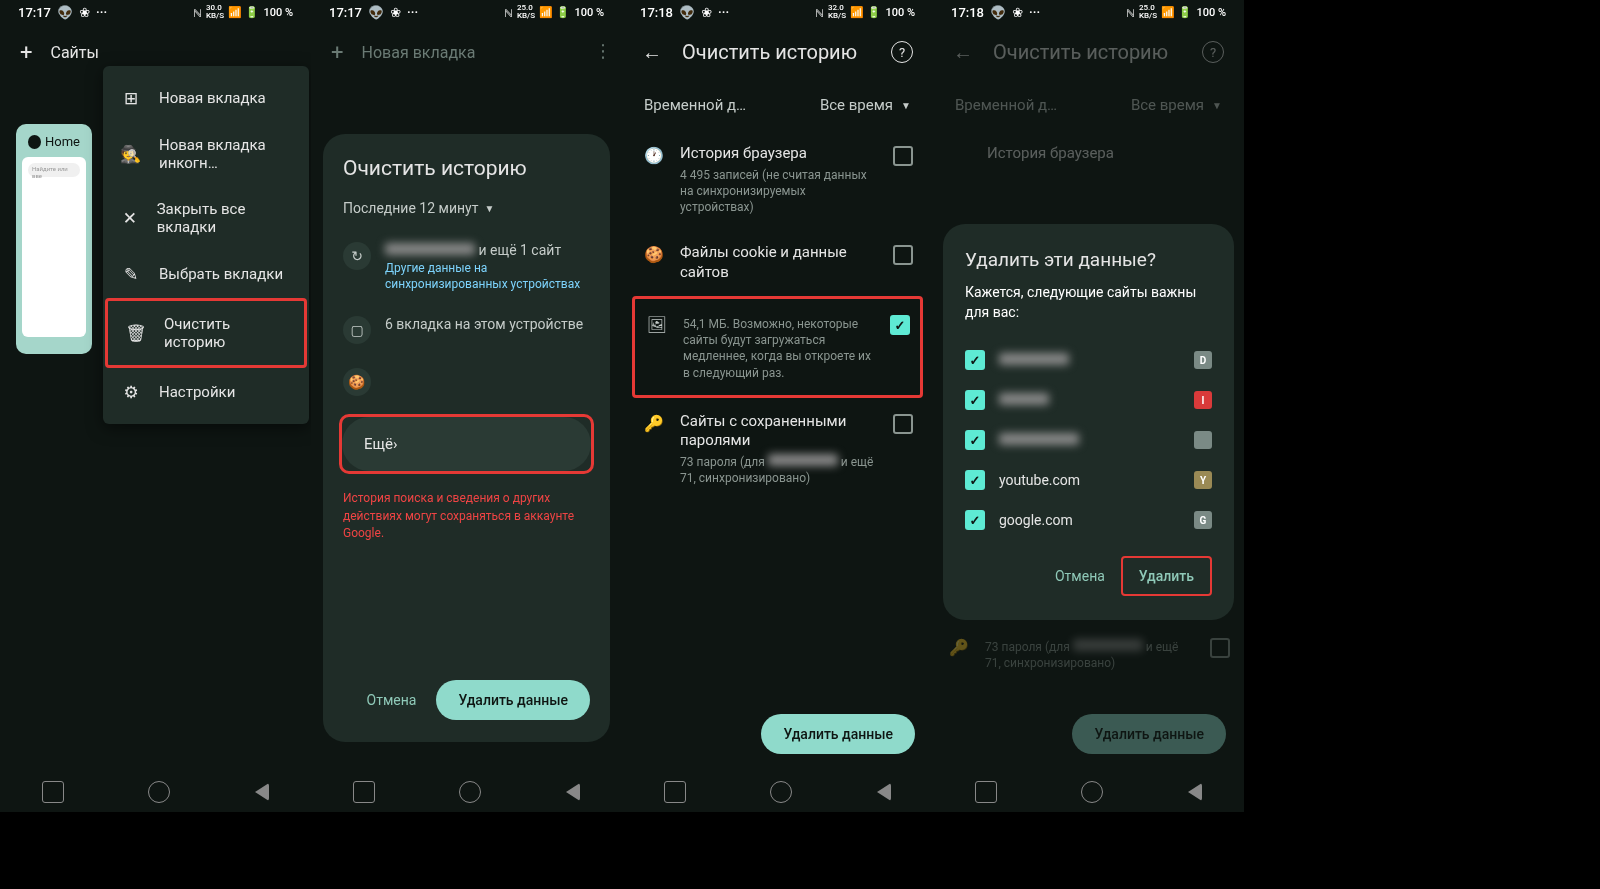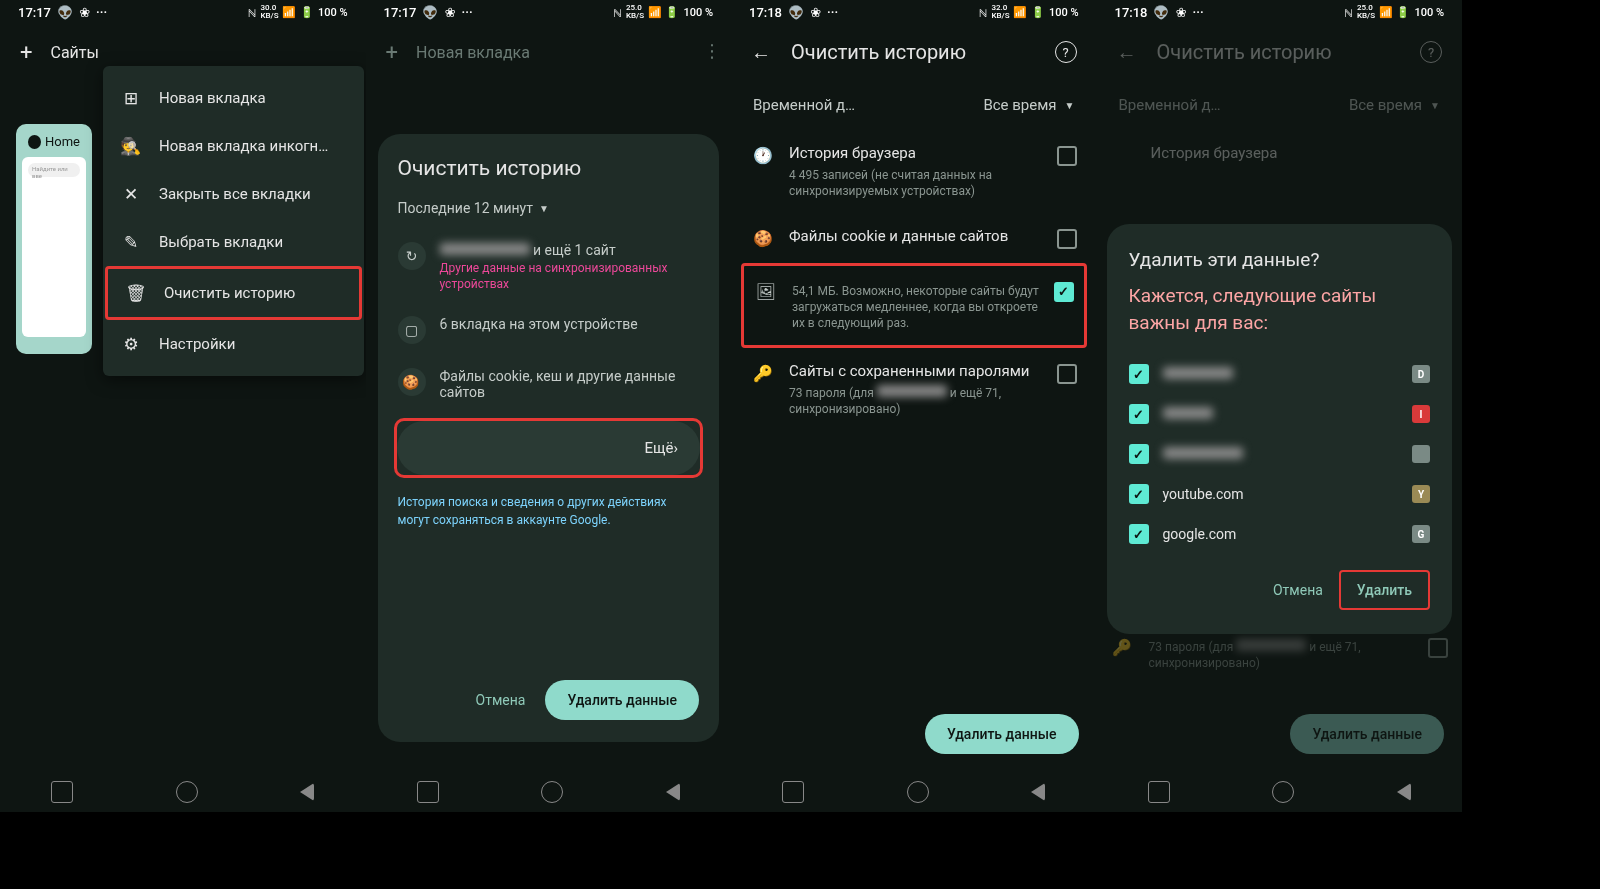--- a/index.html
+++ b/index.html
@@ -1,17 +1,17 @@
 <!DOCTYPE html>
 <html><head>
 <meta charset="utf-8">
 <style>
 *{margin:0;padding:0;box-sizing:border-box}
 body{background:#000;font-family:-apple-system,Roboto,Arial,sans-serif;overflow:hidden}
-.container{display:flex;width:1462px;height:812px;gap:0}
+.container{display:flex;width:1244px;height:812px;gap:0}
 .phone{width:365.5px;height:812px;background:#0e1512;position:relative;overflow:hidden;display:flex;flex-direction:column}
 .status-bar{height:24px;display:flex;justify-content:space-between;align-items:center;padding:0 18px;color:#fff;font-size:13px;font-weight:500}
 .status-left{display:flex;align-items:center;gap:6px}
 .status-right{display:flex;align-items:center;gap:4px;font-size:11px}
 .status-right .net{font-size:8px;line-height:8px}
 .nav-bar{position:absolute;bottom:0;left:0;right:0;height:40px;display:flex;justify-content:space-around;align-items:center}
 .nav-btn{width:22px;height:22px;border:1.5px solid #888;border-radius:3px}
 .nav-btn.circle{border-radius:50%}
 .nav-btn.tri{border:none;width:0;height:0;border-top:9px solid transparent;border-bottom:9px solid transparent;border-right:14px solid #888}
 .content{flex:1;position:relative;padding:0 6px}
@@ -32,24 +32,24 @@
 .p2-header{display:flex;align-items:center;padding:16px 10px;color:#6a7a74}
 .p2-plus{font-size:22px;margin-right:18px;margin-left:4px}
 .p2-dots{position:absolute;right:10px;top:16px;color:#6a7a74;font-size:18px}
 .p2-sheet{position:absolute;top:110px;left:12px;right:12px;bottom:70px;background:#1f2c27;border-radius:22px;padding:22px 20px;display:flex;flex-direction:column}
 .p2-sheet-title{color:#e5e5e5;font-size:21px;margin-bottom:20px}
 .p2-dd{display:flex;align-items:center;color:#c5ccc9;font-size:14px;margin-bottom:14px;gap:6px}
 .p2-dd-arrow{font-size:10px}
 .p2-item{display:flex;gap:14px;padding:12px 0;color:#c5ccc9;font-size:14px;align-items:flex-start}
 .p2-item-ico{width:28px;height:28px;background:#2a3a34;border-radius:50%;display:flex;align-items:center;justify-content:center;font-size:14px;flex-shrink:0}
 .p2-item-txt{flex:1}
-.p2-item-txt .sub{font-size:12px;color:#ec4899;margin-top:2px;line-height:1.35}
+.p2-item-txt .sub{font-size:12px;color:#7dd3fc;margin-top:2px;line-height:1.35}
 .p2-more{border:3px solid #e53935;border-radius:10px;margin:6px -4px}
-.p2-more-in{background:#2a3a34;border-radius:28px;padding:18px 22px;display:flex;justify-content:flex-end;align-items:center;color:#e5e5e5;font-size:15px}
-.p2-foot-txt{color:#7dd3fc;font-size:12px;line-height:1.45;margin-top:10px}
+.p2-more-in{background:#2a3a34;border-radius:28px;padding:18px 22px;display:flex;justify-content:flex-start;align-items:center;color:#e5e5e5;font-size:15px}
+.p2-foot-txt{color:#ef4444;font-size:12px;line-height:1.45;margin-top:10px}
 .p2-actions{display:flex;justify-content:flex-end;gap:20px;align-items:center;margin-top:auto;padding-top:14px}
 .p2-cancel{color:#8fc9b8;font-size:14px}
 .p2-primary{background:#8fdacb;color:#0e1512;padding:12px 22px;border-radius:22px;font-size:14px;font-weight:500}
 .blur{filter:blur(4px);background:#888;color:transparent;border-radius:3px;display:inline-block;height:12px}
 
 
 .p3-header{display:flex;align-items:center;padding:16px 10px;color:#e5e5e5;gap:20px}
 .p3-back{font-size:20px;margin-left:4px}
 .p3-title{font-size:20px;flex:1}
 .p3-help{width:22px;height:22px;border:1.5px solid #e5e5e5;border-radius:50%;display:flex;align-items:center;justify-content:center;font-size:13px;margin-right:4px}
@@ -63,21 +63,21 @@
 .p3-row-txt .t{color:#e5e5e5;font-size:15px;line-height:1.3}
 .p3-row-txt .s{color:#8a9590;font-size:12px;line-height:1.35;margin-top:3px}
 .p3-cb{width:20px;height:20px;border:2px solid #8a9590;border-radius:3px;flex-shrink:0;margin-top:2px}
 .p3-cb.on{background:#5eead4;border-color:#5eead4;display:flex;align-items:center;justify-content:center;color:#0e1512;font-size:13px;font-weight:bold}
 .p3-btn{position:absolute;bottom:58px;right:18px;background:#8fdacb;color:#0e1512;padding:12px 22px;border-radius:22px;font-size:14px;font-weight:500}
 
 
 .dim{opacity:.35}
 .p4-dialog{position:absolute;top:200px;left:10px;right:10px;background:#1f2c27;border-radius:22px;padding:24px 22px;z-index:20}
 .p4-dlg-title{color:#e5e5e5;font-size:19px;margin-bottom:12px}
-.p4-dlg-sub{color:#fca5a5;font-size:19px;line-height:1.4;margin-bottom:18px}
+.p4-dlg-sub{color:#ffffff;font-size:14px;line-height:1.4;margin-bottom:18px}
 .p4-site{display:flex;align-items:center;padding:10px 0;gap:14px}
 .p4-site-cb{width:20px;height:20px;background:#5eead4;border-radius:3px;display:flex;align-items:center;justify-content:center;color:#0e1512;font-size:13px;font-weight:bold}
 .p4-site-name{flex:1;color:#e5e5e5;font-size:14px}
 .p4-site-badge{width:18px;height:18px;border-radius:3px;display:flex;align-items:center;justify-content:center;font-size:10px;font-weight:bold;color:#fff}
 .p4-dlg-actions{display:flex;justify-content:flex-end;gap:0;margin-top:16px;align-items:center}
 .p4-cancel{color:#8fc9b8;font-size:14px;padding:10px 16px}
 .p4-delete{color:#8fc9b8;font-size:14px;padding:10px 16px;border:2px solid #e53935;border-radius:4px;font-weight:500}
 </style>
 </head>
 <body>
@@ -184,23 +184,20 @@
             </div>
       </div>
       <div class="p2-item">
         <div class="p2-item-ico">▢</div>
         <div class="p2-item-txt">
               <div>6 вкладка на этом устройстве</div>
             </div>
       </div>
       <div class="p2-item">
         <div class="p2-item-ico">🍪</div>
-        <div class="p2-item-txt">
-              <div>Файлы cookie, кеш и другие данные сайтов</div>
-            </div>
       </div>
       <div class="p2-more">
         <div class="p2-more-in">
           <span>Ещё</span>
               <span>›</span>
         </div>
       </div>
       <div class="p2-foot-txt">История поиска и сведения о других действиях могут сохраняться в аккаунте Google.</div>
       <div class="p2-actions">
         <span class="p2-cancel">Отмена</span>

